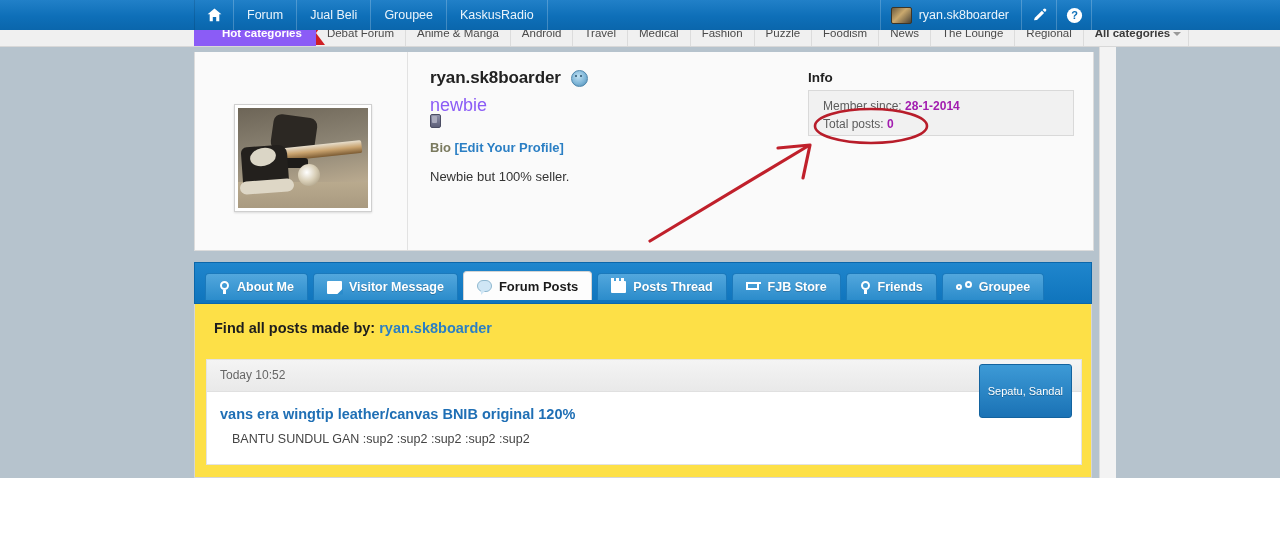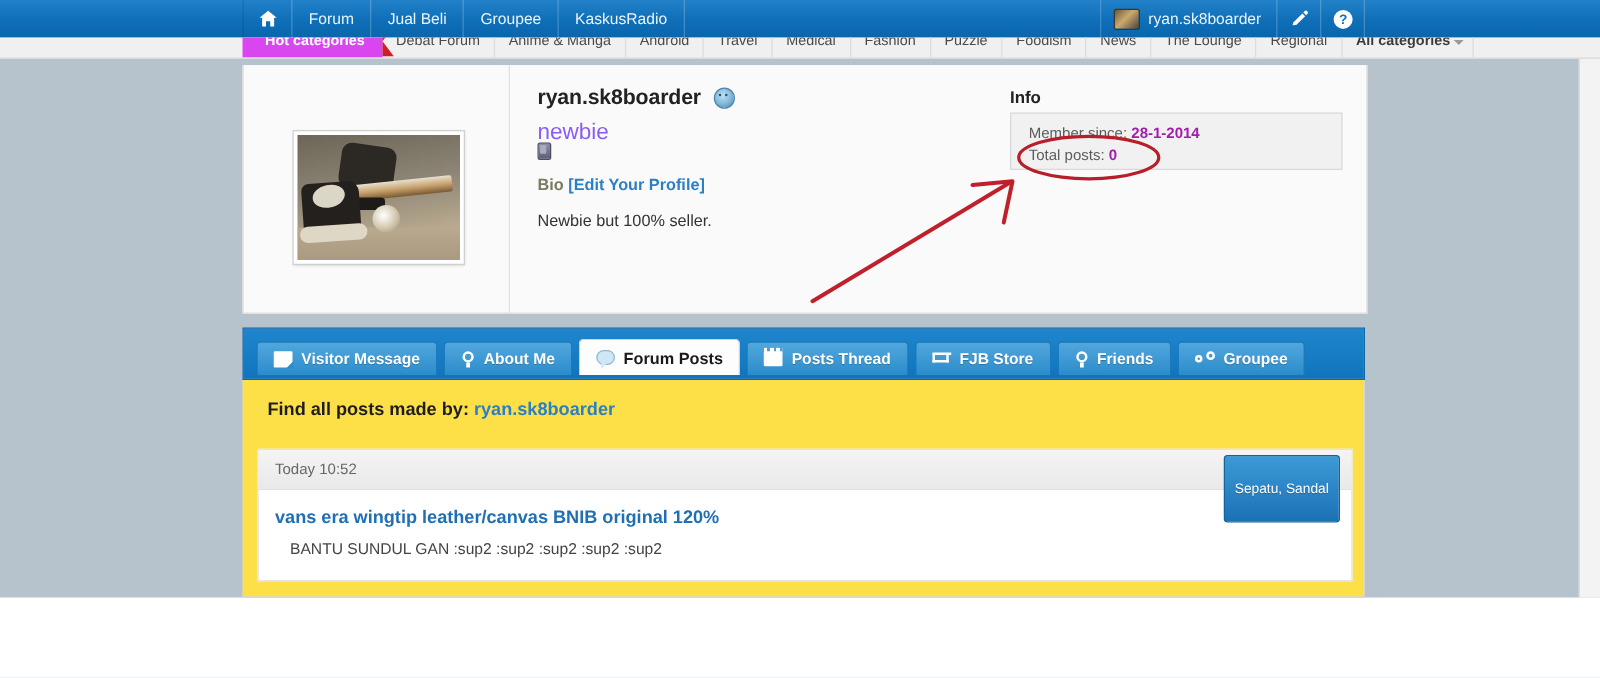--- a/index.html
+++ b/index.html
@@ -4,21 +4,21 @@
 <style>
   html, body {
     margin: 0; padding: 0;
     width: 1280px; height: 542px;
     background: #ffffff;
     font-family: "Liberation Sans", sans-serif;
     overflow: hidden;
   }
   #root {
     position: relative;
-    width: 1280px; height: 542px;
+    width: 1116px; height: 542px;
     background: #ffffff;
   }
 
   
   .page-bg {
     position: absolute;
     left: 0; top: 46px;
     width: 1280px; height: 432px;
     background: #b6c3cd;
   }
@@ -83,24 +83,24 @@
     background: #f0f0f0;
     border-bottom: 1px solid #d8d8d8;
     overflow: hidden;
   }
   .catbar-inner {
     position: absolute; left: 194px; top: -9px;
     display: flex; align-items: center; height: 25px;
   }
   .hot-cat {
     position: relative;
-    background: #d946ef;
+    background: #8b5cf6;
     color: #fff;
     font-size: 11.5px; font-weight: bold;
-    padding: 5px 14px 5px 18px;
+    padding: 5px 14px 5px 28px;
     height: 15px; line-height: 15px;
     box-sizing: content-box;
     cursor: pointer;
   }
   .hot-cat::after {
     content:"";
     position: absolute; right: -9px; top: 0;
     border-top: 12.5px solid #cf1f25;
     border-bottom: 12.5px solid #cf1f25;
     border-right: 9px solid transparent;
@@ -466,26 +466,26 @@
           <span>Total posts:</span>
           <b>0</b>
         </div>
       </div>
     </div>
   </div>
 
   <div class="tabstrip">
     <div class="tabs">
       <div class="tab">
+        <span class="tico ic-about"></span>
+        <span>About Me</span>
+      </div>
+      <div class="tab">
         <span class="tico ic-visitor"></span>
         <span>Visitor Message</span>
-      </div>
-      <div class="tab">
-        <span class="tico ic-about"></span>
-        <span>About Me</span>
       </div>
       <div class="tab active">
         <span class="tico ic-posts"></span>
         <span>Forum Posts</span>
       </div>
       <div class="tab">
         <span class="tico ic-thread"></span>
         <span>Posts Thread</span>
       </div>
       <div class="tab">

